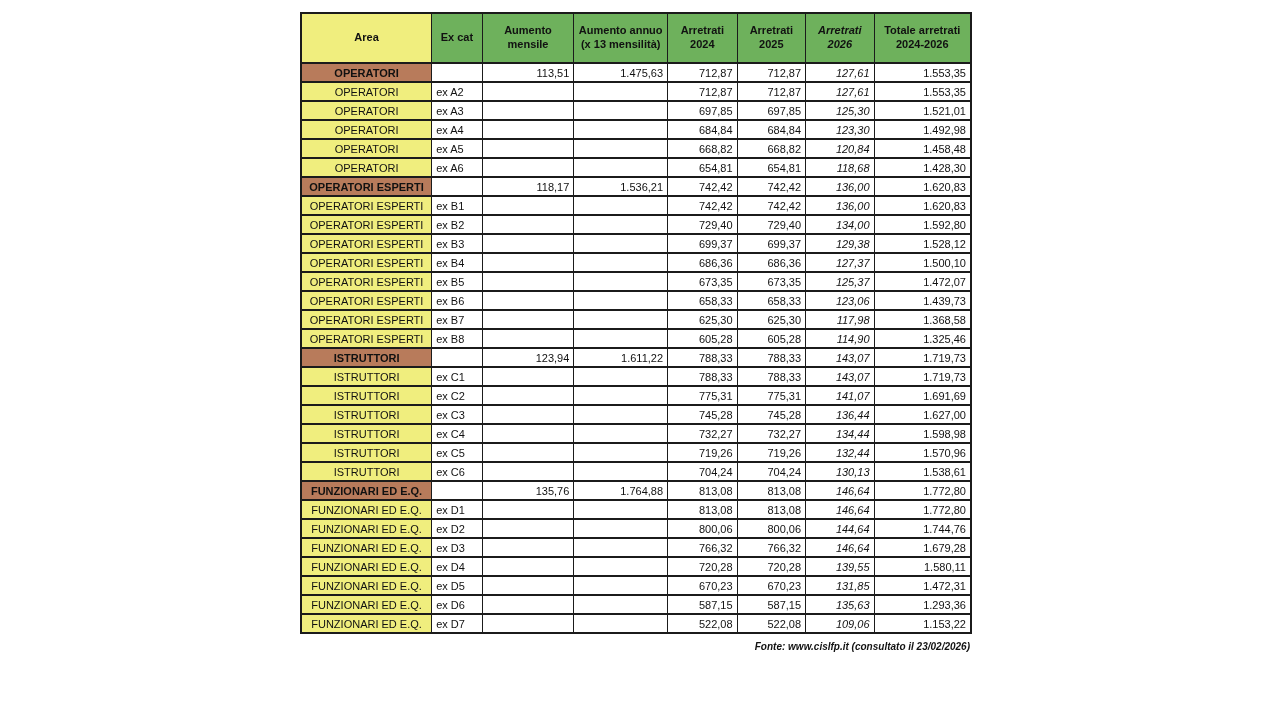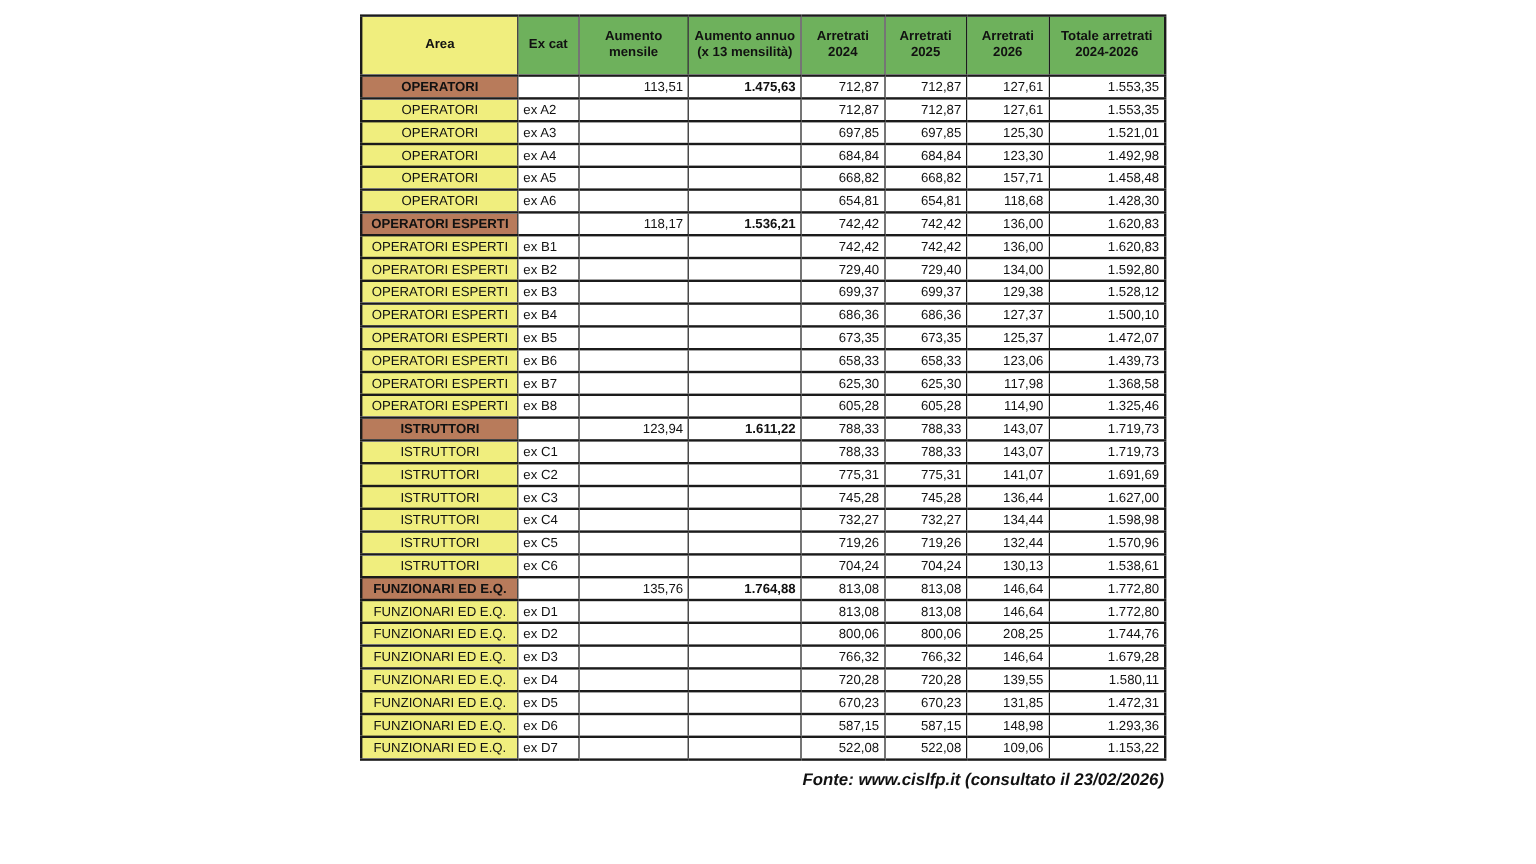--- a/index.html
+++ b/index.html
@@ -61,30 +61,30 @@
   .salary-table td.col-arr2026,
   .salary-table td.col-totale { text-align: right; }
   .salary-table tr.detail-row td.col-area { background: var(--area-yellow); }
   .salary-table tr.section-row td.col-area {
     background: var(--section-brown);
     font-weight: bold;
   }
   .col-area   { width: 124px; }
   .col-excat  { width: 48px; }
   .col-mensile{ width: 87px; }
-  .col-annuo  { width: 89px; font-weight: bold; }
+  .col-annuo  { width: 89px; }
   .col-arr2024{ width: 66px; }
   .col-arr2025{ width: 65px; }
-  .col-arr2026{ width: 65px; }
+  .col-arr2026{ width: 65px; font-style: italic; }
   .col-totale { width: 92px; }
   .footer-note {
     margin-top: 7px;
     width: 672px;
     text-align: right;
-    font-size: 14px;
+    font-size: 10px;
     font-weight: bold;
     font-style: italic;
     padding-right: 2px;
   }
 </style>
 </head>
 <body>
 
 <div class="table-wrap">
   <table class="salary-table">
@@ -141,21 +141,21 @@
           <td class="col-arr2026">123,30</td>
           <td class="col-totale">1.492,98</td>
         </tr>
         <tr class="detail-row">
           <td class="col-area">OPERATORI</td>
           <td class="col-excat">ex A5</td>
           <td class="col-mensile"></td>
           <td class="col-annuo"></td>
           <td class="col-arr2024">668,82</td>
           <td class="col-arr2025">668,82</td>
-          <td class="col-arr2026">157,71</td>
+          <td class="col-arr2026">120,84</td>
           <td class="col-totale">1.458,48</td>
         </tr>
         <tr class="detail-row">
           <td class="col-area">OPERATORI</td>
           <td class="col-excat">ex A6</td>
           <td class="col-mensile"></td>
           <td class="col-annuo"></td>
           <td class="col-arr2024">654,81</td>
           <td class="col-arr2025">654,81</td>
           <td class="col-arr2026">118,68</td>
@@ -341,21 +341,21 @@
           <td class="col-arr2026">146,64</td>
           <td class="col-totale">1.772,80</td>
         </tr>
         <tr class="detail-row">
           <td class="col-area">FUNZIONARI ED E.Q.</td>
           <td class="col-excat">ex D2</td>
           <td class="col-mensile"></td>
           <td class="col-annuo"></td>
           <td class="col-arr2024">800,06</td>
           <td class="col-arr2025">800,06</td>
-          <td class="col-arr2026">208,25</td>
+          <td class="col-arr2026">144,64</td>
           <td class="col-totale">1.744,76</td>
         </tr>
         <tr class="detail-row">
           <td class="col-area">FUNZIONARI ED E.Q.</td>
           <td class="col-excat">ex D3</td>
           <td class="col-mensile"></td>
           <td class="col-annuo"></td>
           <td class="col-arr2024">766,32</td>
           <td class="col-arr2025">766,32</td>
           <td class="col-arr2026">146,64</td>
@@ -381,21 +381,21 @@
           <td class="col-arr2026">131,85</td>
           <td class="col-totale">1.472,31</td>
         </tr>
         <tr class="detail-row">
           <td class="col-area">FUNZIONARI ED E.Q.</td>
           <td class="col-excat">ex D6</td>
           <td class="col-mensile"></td>
           <td class="col-annuo"></td>
           <td class="col-arr2024">587,15</td>
           <td class="col-arr2025">587,15</td>
-          <td class="col-arr2026">148,98</td>
+          <td class="col-arr2026">135,63</td>
           <td class="col-totale">1.293,36</td>
         </tr>
         <tr class="detail-row">
           <td class="col-area">FUNZIONARI ED E.Q.</td>
           <td class="col-excat">ex D7</td>
           <td class="col-mensile"></td>
           <td class="col-annuo"></td>
           <td class="col-arr2024">522,08</td>
           <td class="col-arr2025">522,08</td>
           <td class="col-arr2026">109,06</td>

